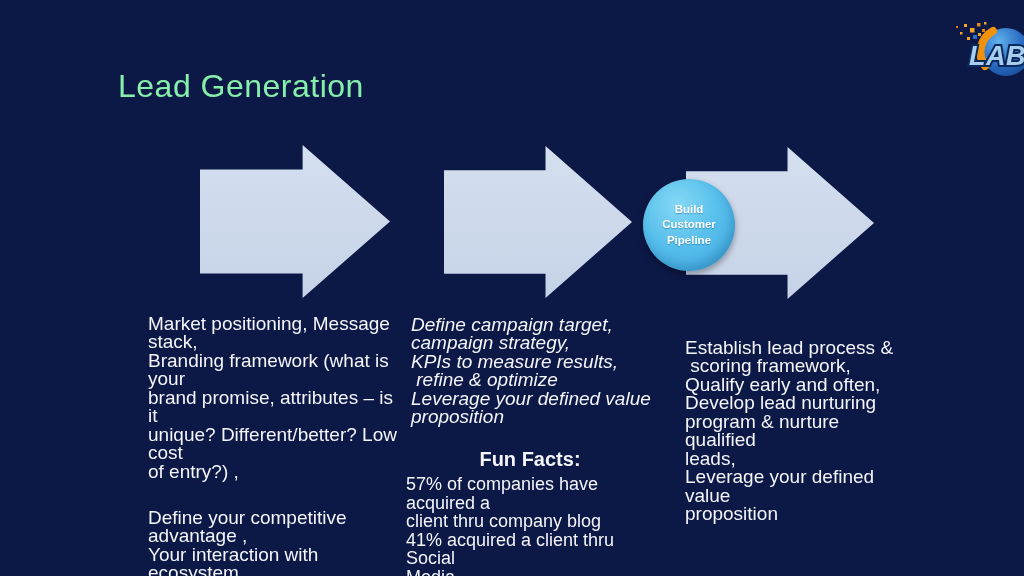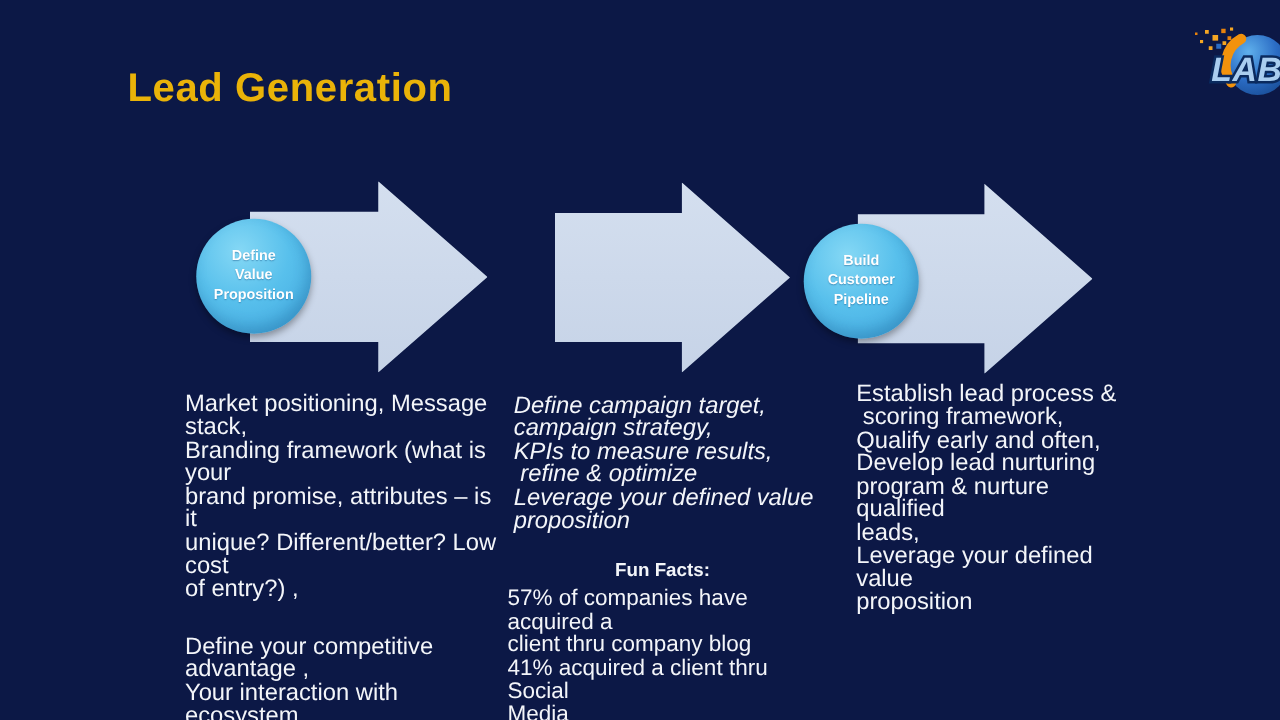--- a/index.html
+++ b/index.html
@@ -5,22 +5,22 @@
   html,body{margin:0;padding:0;}
   body{
     width:1024px;height:576px;position:relative;overflow:hidden;
     background:#0C1846;
     font-family:"Liberation Sans", sans-serif;
   }
   .slide{position:absolute;inset:0;}
 
   .title{
     position:absolute;left:102px;top:52px;
-    font-size:32px;font-weight:700;letter-spacing:.5px;
-    color:#eab308;margin:0;
+    font-size:32px;font-weight:400;letter-spacing:.5px;
+    color:#86efac;margin:16px;
   }
 
   .logo{position:absolute;left:940px;top:18px;width:118px;height:64px;}
 
   .arrow{
     position:absolute;
     background:linear-gradient(180deg,#D4DFEF 0%,#C6D3E7 100%);
     clip-path:polygon(0 16%,54% 16%,54% 0,100% 50%,54% 100%,54% 84%,0 84%);
   }
   .a1{left:200px;top:145px;width:190px;height:153px;}
@@ -43,24 +43,24 @@
   }
 
   .desc{
     position:absolute;color:#F3F5F9;font-size:19px;line-height:18.5px;
     white-space:pre-line;
   }
   .desc p{margin:0;white-space:pre-line;}
   .desc p + p{margin-top:9px;}
   .d1{left:148px;top:296px;width:252px;}
   .d2{left:411px;top:297px;width:242px;font-style:italic;}
-  .d3{left:685px;top:288px;width:210px;}
+  .d3{left:685px;top:320px;width:210px;}
 
   .funfacts{position:absolute;left:406px;top:448px;width:248px;color:#F3F5F9;}
-  .ff-title{font-weight:bold;font-size:15px;text-align:center;margin-bottom:4px;}
+  .ff-title{font-weight:bold;font-size:20px;text-align:center;margin-bottom:4px;}
   .ff-body{font-size:18px;line-height:18.5px;white-space:pre-line;}
 </style>
 </head>
 <body>
 
 <div class="slide">
 
   <h1 class="title">Lead Generation</h1>
 
   <div class="logo">
@@ -87,25 +87,20 @@
         <rect x="38" y="15" width="3" height="3"></rect>
       </g>
       <text x="29" y="47" font-family="Liberation Sans, sans-serif" font-size="27" font-weight="bold" font-style="italic" letter-spacing="0.5" stroke="#0A2A5E" stroke-width="4" paint-order="stroke" fill="#A9CDEF"><tspan>LAB</tspan><tspan fill="#F59B1E">7</tspan><tspan>X</tspan></text>
     </svg>
   </div>
 
   <div class="arrow a1"></div>
   <div class="arrow a2"></div>
   <div class="arrow a3"></div>
 
-  <div class="circle c1">
-    <span>Define
-Value
-Proposition</span>
-  </div>
   <div class="circle c3">
     <span>Build
 Customer
 Pipeline</span>
   </div>
 
   <div class="desc d1">
     <p>Market positioning, Message stack,
 Branding framework (what is your
 brand promise, attributes – is it

